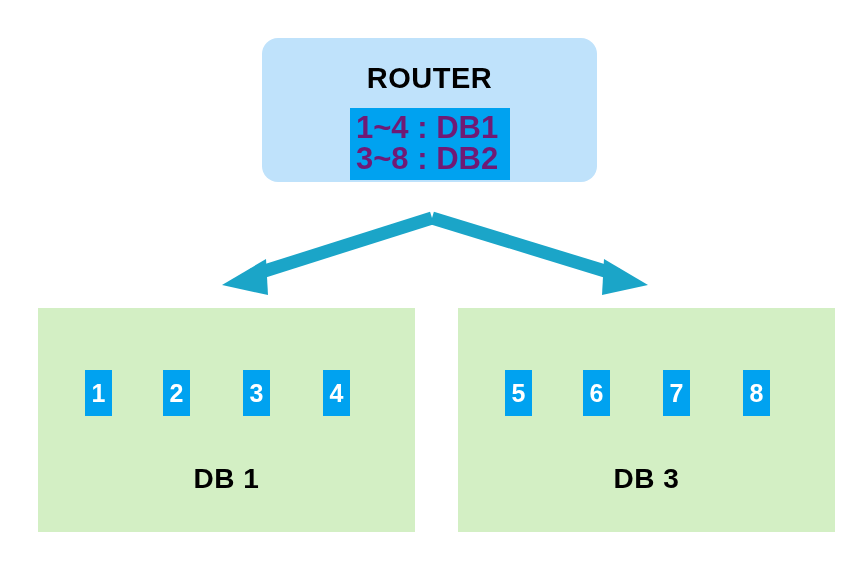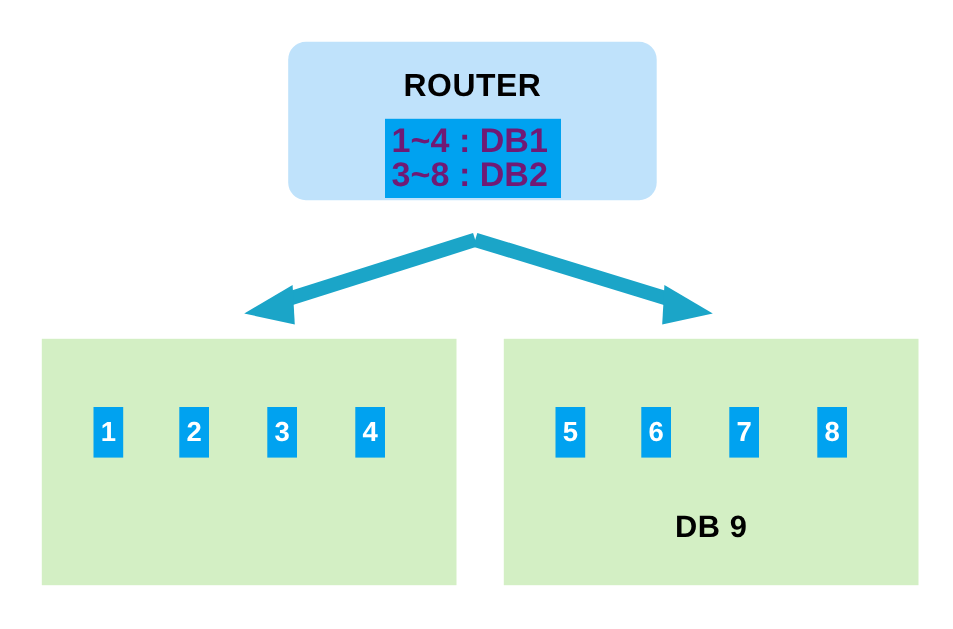--- a/index.html
+++ b/index.html
@@ -139,25 +139,26 @@
     </g>
   </svg>
 
   <div class="db-box db-left">
     <div class="shard-row">
       <div class="shard s0">1</div>
       <div class="shard s1">2</div>
       <div class="shard s2">3</div>
       <div class="shard s3">4</div>
     </div>
+    <div class="db-label">DB 1</div>
   </div>
 
   <div class="db-box db-right">
     <div class="shard-row">
       <div class="shard s0">5</div>
       <div class="shard s1">6</div>
       <div class="shard s2">7</div>
       <div class="shard s3">8</div>
     </div>
-    <div class="db-label">DB 9</div>
+    <div class="db-label">DB 3</div>
   </div>
 
 </div>
 
 </body></html>

